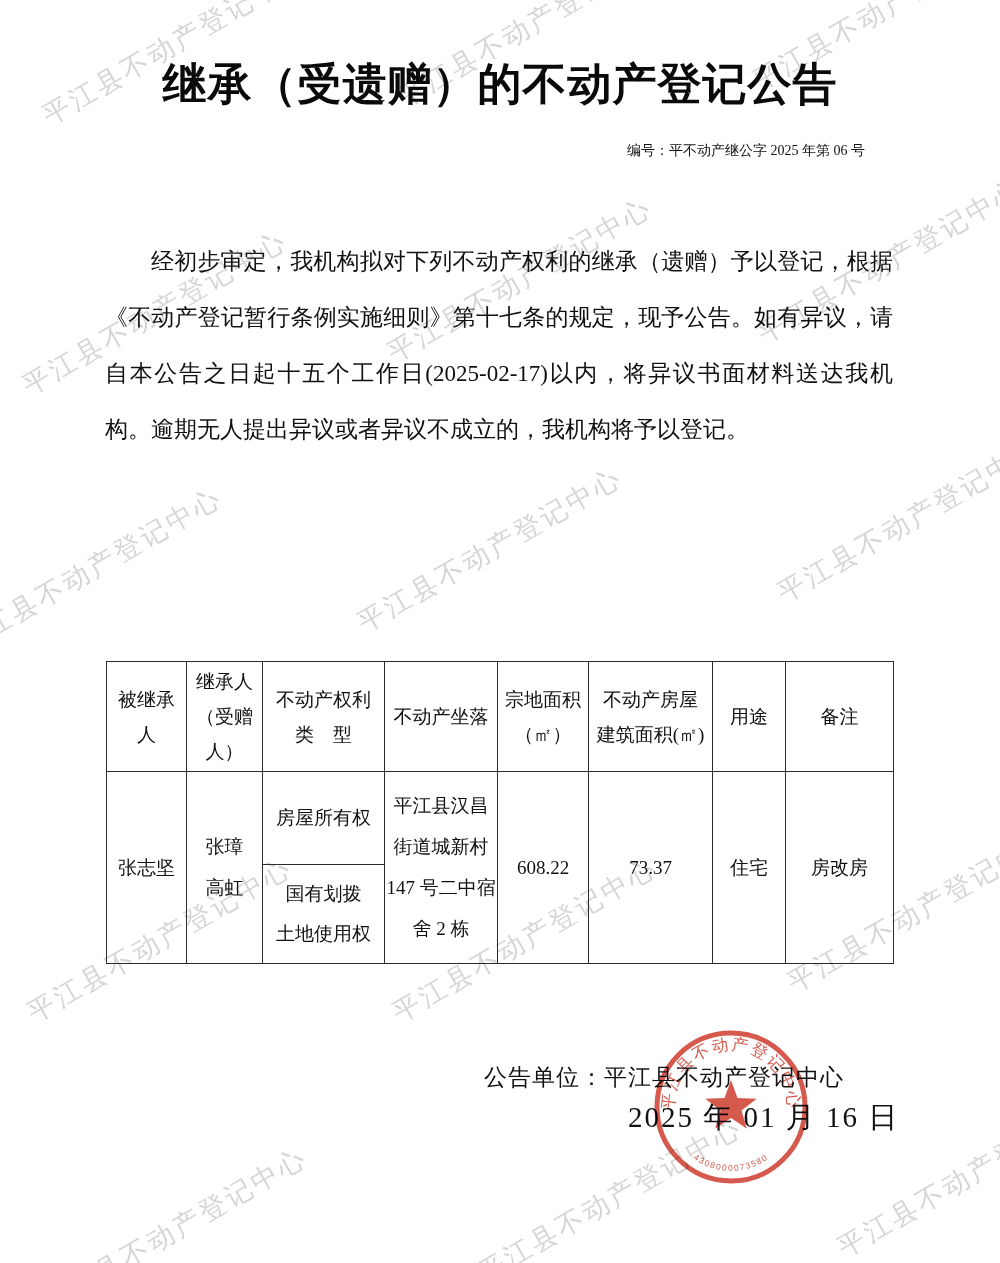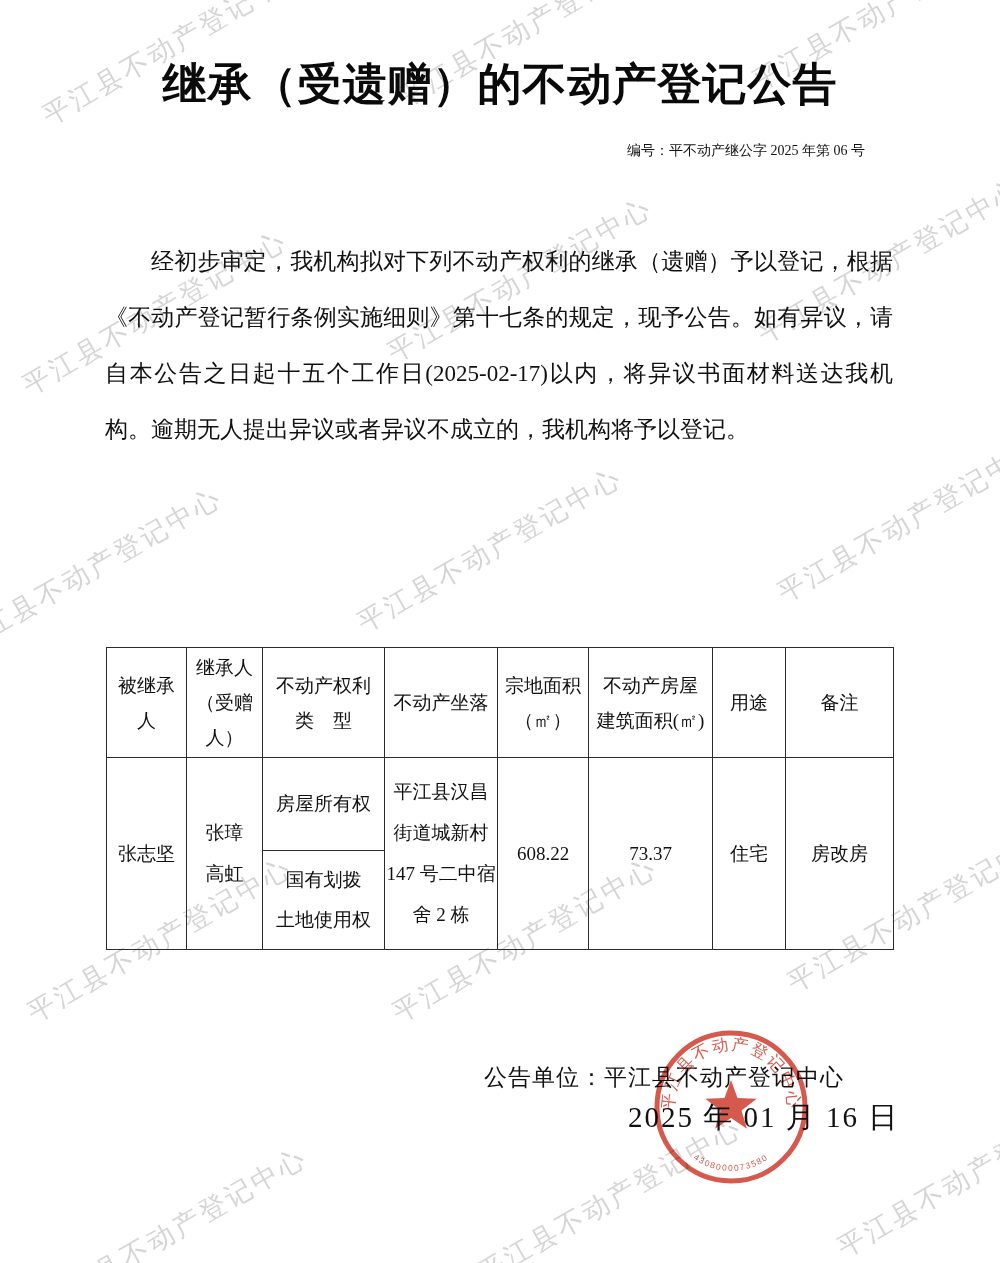--- a/index.html
+++ b/index.html
@@ -48,21 +48,21 @@
   .content p{margin:0;}
   .para{text-align:justify;text-indent:46px;}
   .cert-line{text-indent:72px;}
   .u{
     text-decoration:underline;
     text-decoration-thickness:1.5px;
     text-underline-offset:9px;
   }
   
   .doc-table{
-    position:absolute;left:106px;top:647px;z-index:2;
+    position:absolute;left:106px;top:661px;z-index:2;
     width:787px;
     border-collapse:collapse;
     table-layout:fixed;
   }
   .doc-table th,.doc-table td{
     border:1.5px solid #2b2b2b;
     font-weight:normal;
     font-size:19px;
     text-align:center;
     vertical-align:middle;

